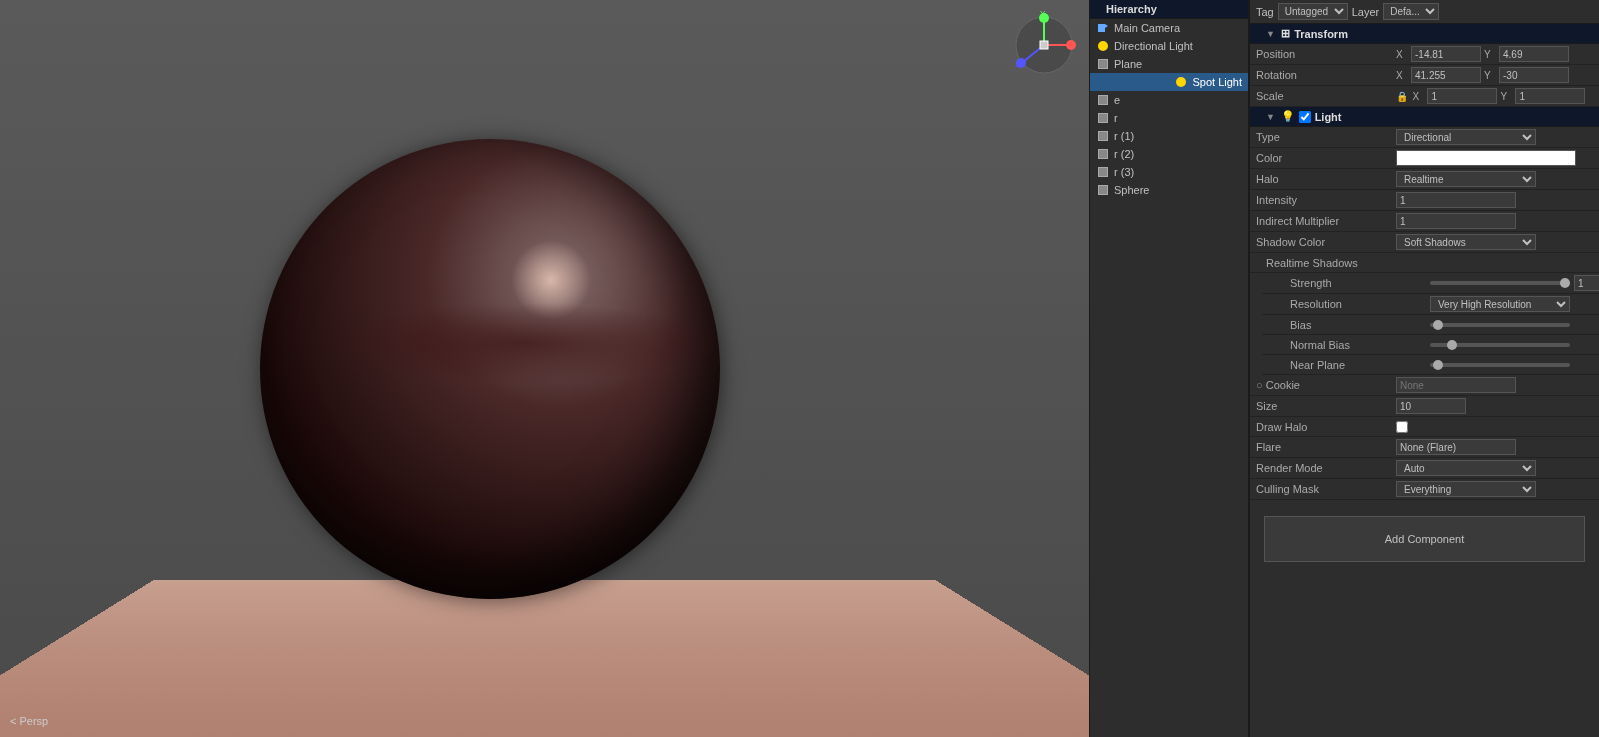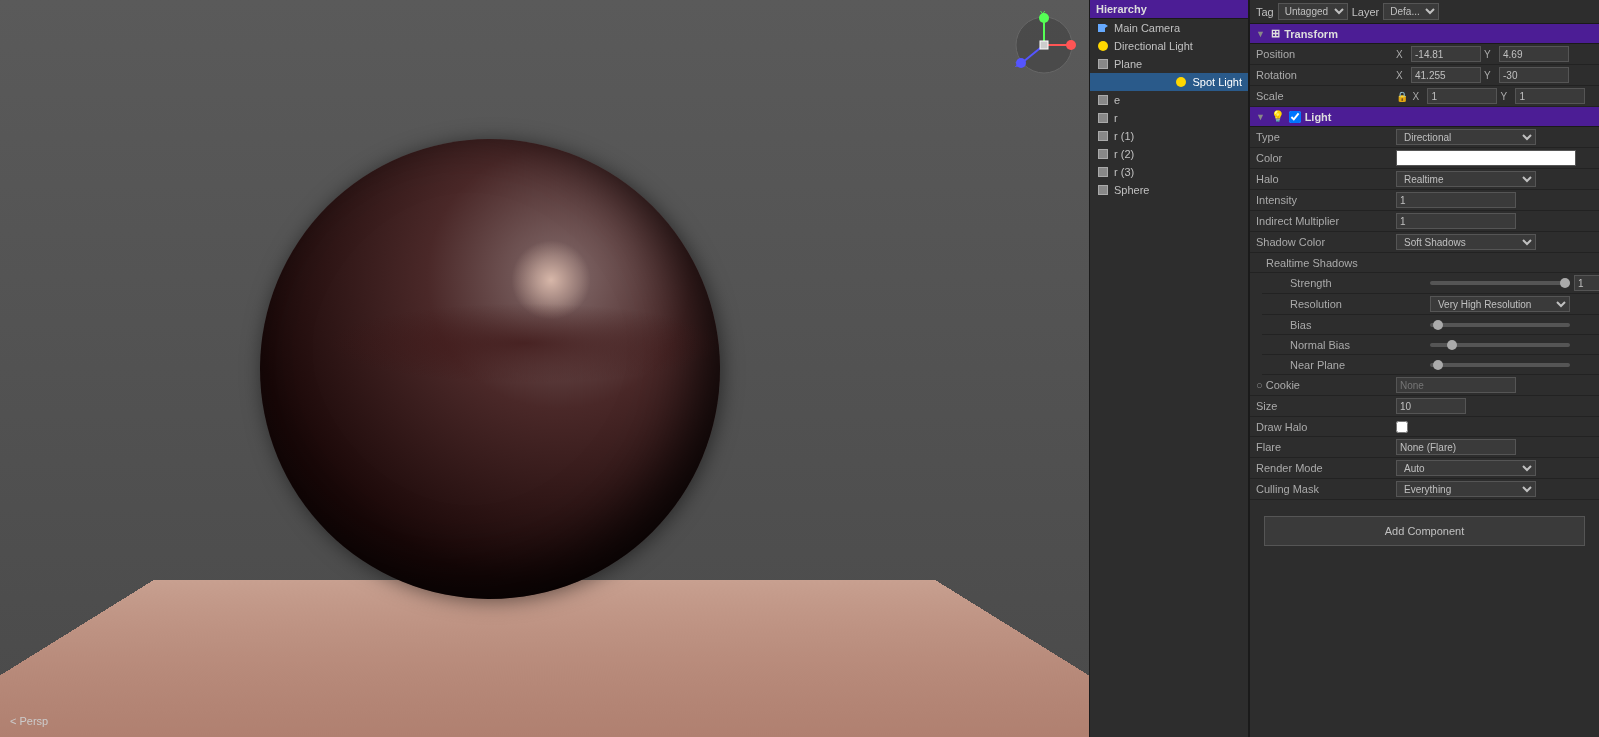--- a/index.html
+++ b/index.html
@@ -79,23 +79,23 @@
 
     .tag-row select {
       background: #3a3a3a;
       border: 1px solid #555;
       color: #c0c0c0;
       font-size: 10px;
       padding: 1px 2px;
     }
 
     .section-header {
-      background: #4c1d95;
+      background: #0f172a;
       color: #ddd;
-      padding: 3px 6px;
+      padding: 3px 16px;
       font-weight: bold;
       font-size: 11px;
       border-bottom: 1px solid #1a1a1a;
       display: flex;
       align-items: center;
       gap: 4px;
     }
 
     .prop-row {
       display: flex;
@@ -196,21 +196,21 @@
     .sub-sub-section {
       padding-left: 28px;
       margin-left: 12px;
     }
 
     .add-component-btn {
       margin: 8px;
       background: #3a3a3a;
       border: 1px solid #555;
       color: #c0c0c0;
-      padding: 8px 0;
+      padding: 16px 0;
       font-size: 11px;
       cursor: pointer;
       width: calc(100% - 16px);
       text-align: center;
     }
 
     .section-toggle {
       color: #888;
       font-size: 9px;
       margin-right: 2px;

